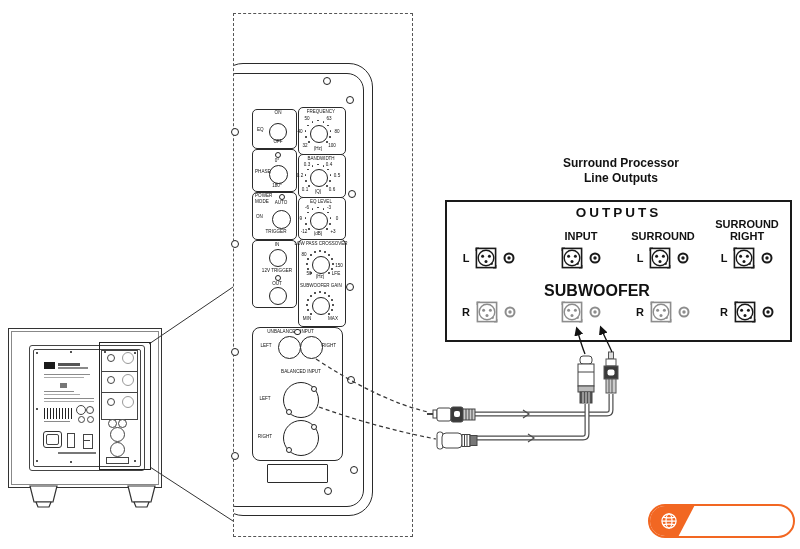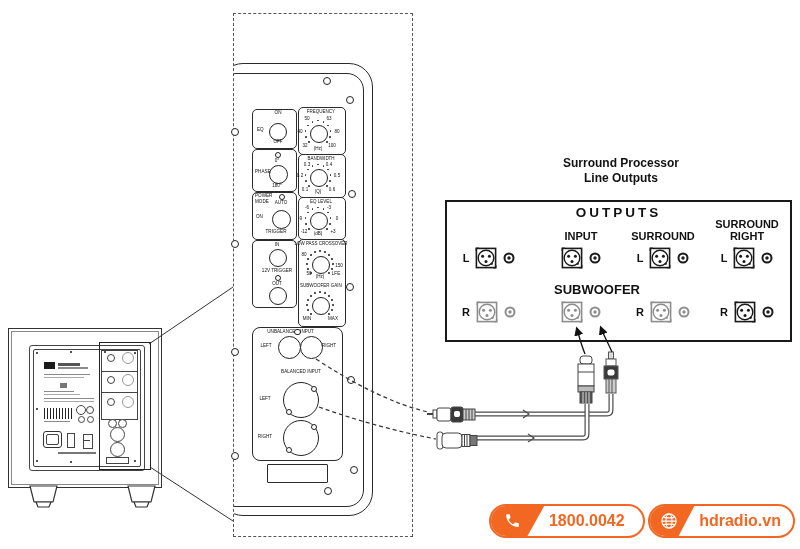--- a/index.html
+++ b/index.html
@@ -33,21 +33,21 @@
   .outhdr{position:absolute;top:3px;left:0;right:0;text-align:center;font-weight:bold;
           font-size:13.5px;letter-spacing:3px;}
   .ocol{position:absolute;top:0;height:100%;}
   .clabel{position:absolute;top:16px;left:0;right:0;height:24px;display:flex;align-items:flex-end;
           justify-content:center;text-align:center;font-weight:bold;font-size:11px;line-height:1.1;}
   .orow{position:absolute;left:0;right:0;display:flex;justify-content:center;align-items:center;gap:6px;height:24px;}
   .rowl{top:44px;} .rowr{top:98px;}
   .letter{font-weight:bold;font-size:11px;color:#111;}
   .dark{color:#1a1a1a;} .gray{color:#8d8d8d;}
   .subwlabel{position:absolute;left:95px;width:110px;top:80px;text-align:center;
-             font-weight:bold;font-size:13px;}
+             font-weight:bold;font-size:16px;}
   .ptitle{position:absolute;left:540px;top:156px;width:162px;text-align:center;
           font-weight:bold;font-size:12px;line-height:1.25;z-index:2;}
   .note{position:absolute;left:437px;top:463px;width:120px;font-size:11.5px;line-height:1.2;z-index:2;}
   
   .badge{position:absolute;top:504px;height:30px;border:2px solid #F26722;border-radius:17px;
          background:#fff;overflow:hidden;z-index:6;}
   .badge-fill{position:absolute;left:0;top:0;bottom:0;width:100%;background:#F26722;}
   .badge-label{position:absolute;left:30%;right:4%;top:0;bottom:0;display:flex;align-items:center;
                justify-content:center;font-weight:bold;font-size:16px;color:#F26722;}
   .bicon{position:absolute;z-index:2;}
@@ -483,35 +483,27 @@
       <line x1="609" y1="379" x2="609" y2="393"></line>
         <line x1="612" y1="379" x2="612" y2="393"></line>
     </g>
 
     <g stroke="#111" stroke-width="1.3" fill="none">
       <path d="M585,354 C581,344 579,336 577,329" marker-end="url(#ah)"></path>
       <path d="M612,352 C608,343 604,336 601,328" marker-end="url(#ah)"></path>
     </g>
   </svg>
 
-  <div class="badge" style="left:489px;width:152px;">
-    <div class="badge-fill" style="clip-path:polygon(0 0,35% 0,24% 100%,0 100%);"></div>
-    <svg class="bicon" style="left:13px;top:6px;" width="17" height="17" viewBox="0 0 24 24">
-      <path fill="#fff" d="M6.62,10.79c1.44,2.83 3.76,5.14 6.59,6.59l2.2,-2.2c0.27,-0.27 0.67,-0.36 1.02,-0.24c1.12,0.37 2.33,0.57 3.57,0.57c0.55,0 1,0.45 1,1v3.49c0,0.55 -0.45,1 -1,1c-9.39,0 -17,-7.61 -17,-17c0,-0.55 0.45,-1 1,-1h3.5c0.55,0 1,0.45 1,1c0,1.25 0.2,2.45 0.57,3.57c0.11,0.35 0.03,0.74 -0.25,1.02l-2.2,2.2z"></path>
-    </svg>
-    <div class="badge-label">1800.0042</div>
-  </div>
 
   <div class="badge" style="left:648px;width:143px;">
     <div class="badge-fill" style="clip-path:polygon(0 0,31% 0,20% 100%,0 100%);"></div>
     <svg class="bicon" style="left:9px;top:5px;" width="20" height="20" viewBox="0 0 24 24">
       <g stroke="#fff" stroke-width="1.5" fill="none">
         <circle cx="12" cy="12" r="8.5"></circle>
         <ellipse cx="12" cy="12" rx="3.6" ry="8.5"></ellipse>
         <line x1="3.5" y1="12" x2="20.5" y2="12"></line>
         <path d="M5,7.2 C7,8.6 17,8.6 19,7.2"></path>
         <path d="M5,16.8 C7,15.4 17,15.4 19,16.8"></path>
       </g>
     </svg>
-    <div class="badge-label">hdradio.vn</div>
   </div>
 
 </div>
 
 </body></html>

